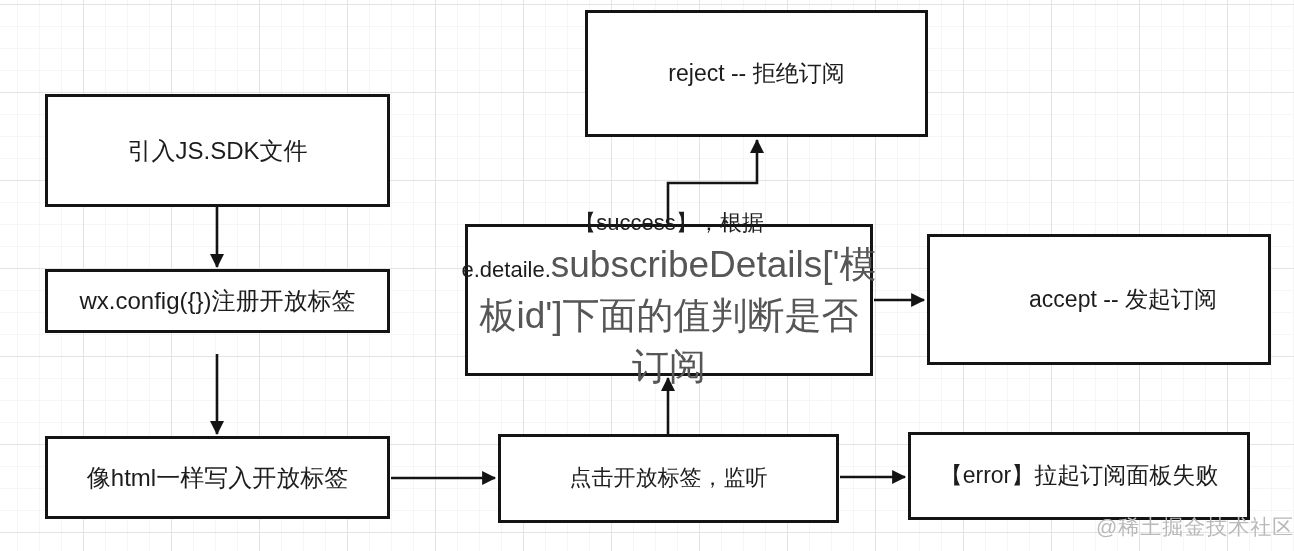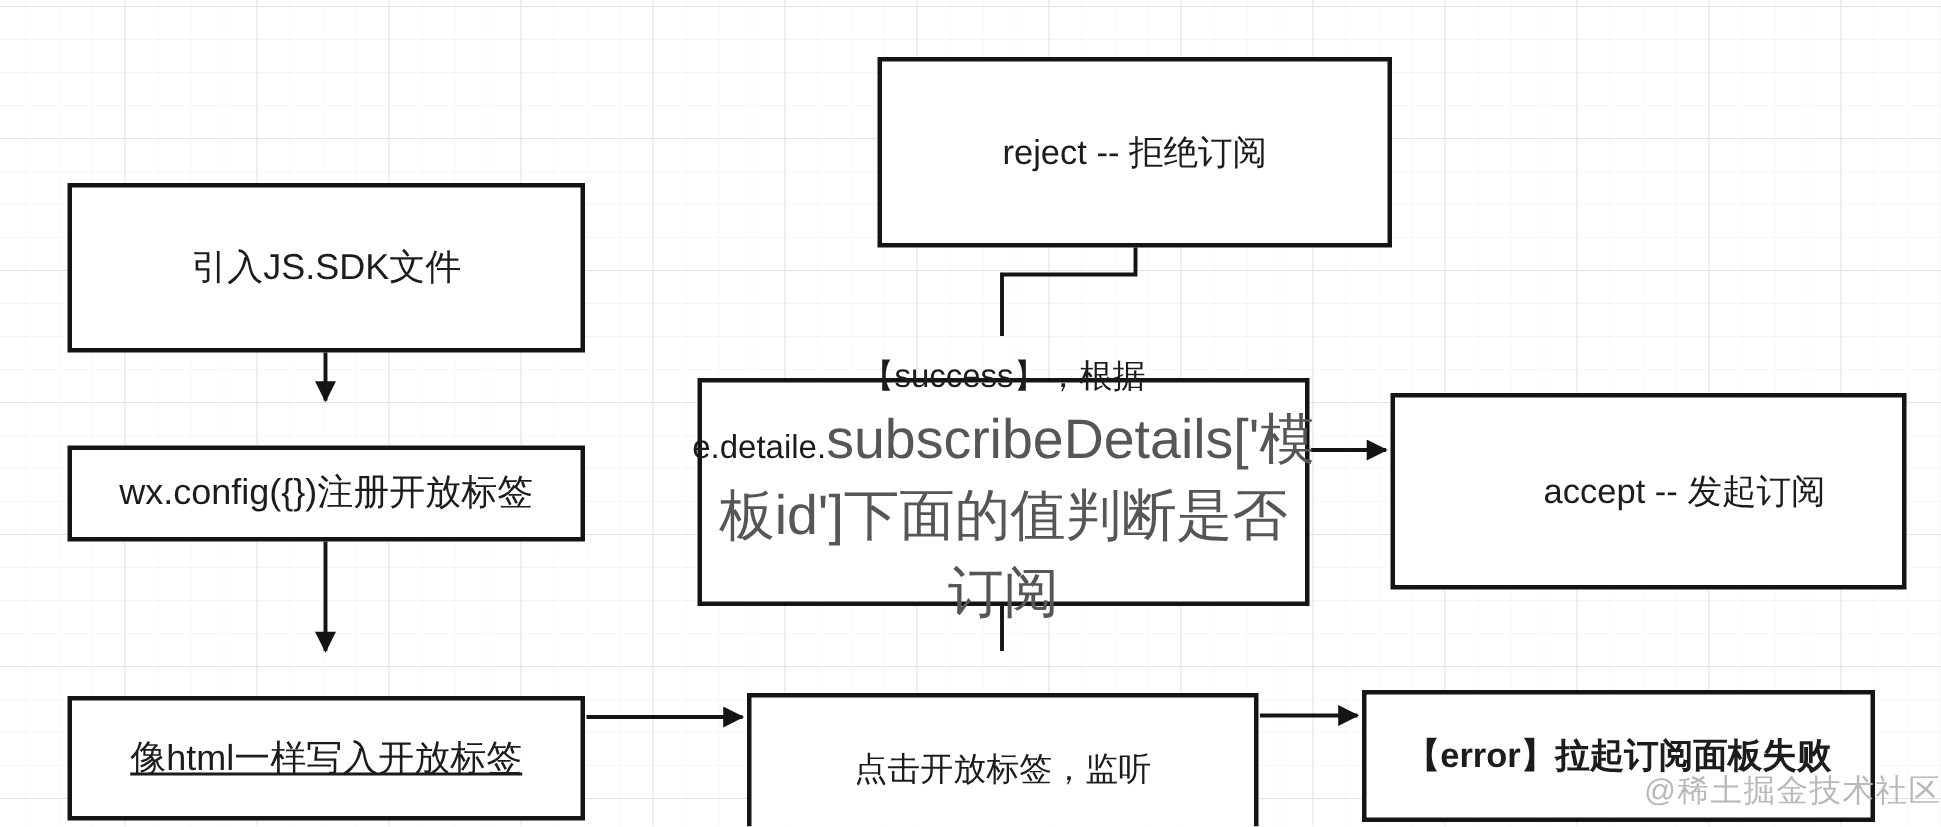--- a/index.html
+++ b/index.html
@@ -33,21 +33,20 @@
     box-sizing: border-box;
     background: #ffffff;
     border: 3px solid #141414;
     color: #1c1c1c;
     display: flex;
     flex-direction: column;
     align-items: center;
     justify-content: center;
     text-align: center;
     line-height: 1.38;
-    margin-top: 28px;
   }
   .node .txt { display: block; }
   .fs24 { font-size: 24px; }
   .fs23 { font-size: 23px; }
   .fs22 { font-size: 22px; }
   .node-success-check {
     display: block;
     padding: 14px 10px;
     font-size: 22px;
   }
@@ -87,39 +86,39 @@
   </svg>
 
   <div class="node fs24" style="left:45px; top:94px; width:345px; height:113px;">
     <span class="txt">引入JS.SDK文件</span>
   </div>
 
   <div class="node fs24" style="left:45px; top:269px; width:345px; height:64px;">
     <span class="txt">wx.config({})注册开放标签</span>
   </div>
 
-  <div class="node fs24" style="left:45px; top:436px; width:345px; height:83px;text-decoration:underline;">
+  <div class="node fs24" style="left:45px; top:436px; width:345px; height:83px;">
     <span class="txt">像html一样写入开放标签</span>
   </div>
 
-  <div class="node fs22" style="left:498px; top:434px; width:341px; height:103px;">
+  <div class="node fs22" style="left:498px; top:434px; width:341px; height:89px;">
     <span class="txt">点击开放标签，监听</span>
   </div>
 
   <div class="node node-success-check" style="left:465px; top:224px; width:408px; height:152px; display:flex;">
     <span class="flow"><span>【success】，根据e.detaile.</span><span class="hl">subscribeDetails['模板id']下面的值判断是否订阅</span></span>
   </div>
 
   <div class="node fs23" style="left:585px; top:10px; width:343px; height:127px;">
     <span class="txt">reject -- 拒绝订阅</span>
   </div>
 
   <div class="node fs23" style="left:927px; top:234px; width:344px; height:131px;padding-left:48px;">
     <span class="txt">accept -- 发起订阅</span>
   </div>
 
-  <div class="node fs23" style="left:908px; top:432px; width:342px; height:88px;font-weight:bold;">
+  <div class="node fs23" style="left:908px; top:432px; width:342px; height:88px;">
     <span class="txt">【error】拉起订阅面板失败</span>
   </div>
 
   <div class="watermark">@稀土掘金技术社区</div>
 
 </div>
 
 </body></html>

